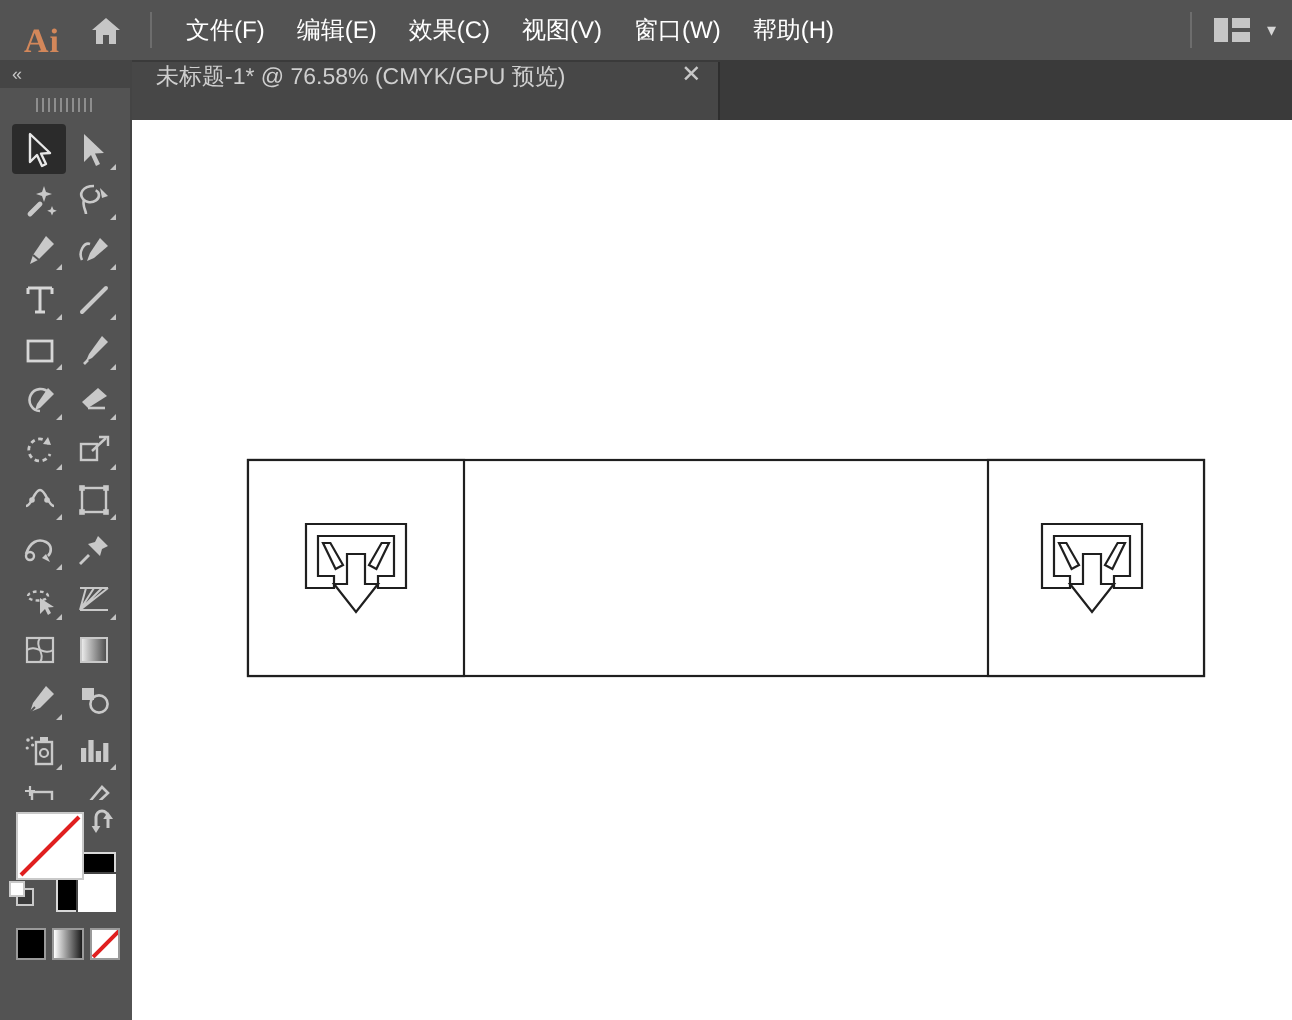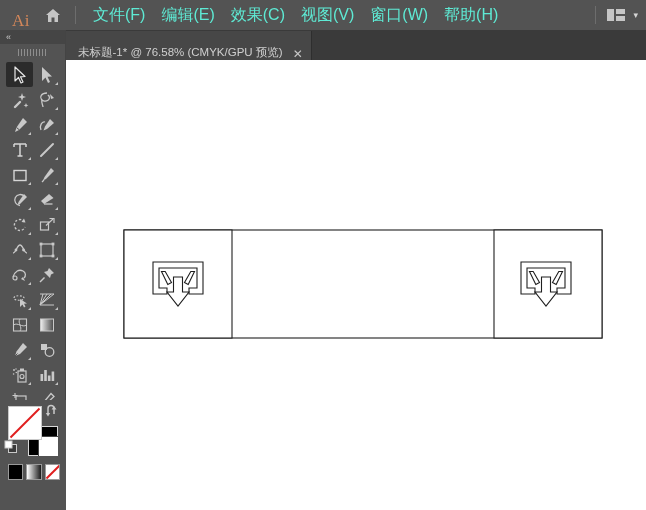--- a/index.html
+++ b/index.html
@@ -11,45 +11,45 @@
   }
   #app{position:relative;width:646px;height:510px;overflow:hidden;background:#535353;}
 
   
   .menubar{
     position:absolute;left:0;top:0;width:646px;height:30px;
     background:#535353;display:flex;align-items:center;
   }
   .ai-logo{
     margin-left:8px;width:26px;height:22px;display:flex;align-items:center;justify-content:center;
-    color:#d3875a;font-size:17px;font-weight:400;letter-spacing:.5px;
+    color:#d3875a;font-size:17px;font-weight:700;letter-spacing:.5px;
     font-family:"Liberation Serif","DejaVu Serif",serif;
     margin-top:12px;
   }
   .home-btn{
     margin-left:6px;width:26px;height:26px;display:flex;align-items:center;justify-content:center;
   }
   .vsep{width:1px;height:18px;background:#6d6d6d;margin:0 9px;}
   .menu-items{display:flex;align-items:center;height:30px;}
   .menu-item{
-    color:#5eead4;font-size:16px;padding:0 8px;height:30px;
+    color:#ffffff;font-size:12px;padding:0 8px;height:30px;
     display:flex;align-items:center;white-space:nowrap;cursor:default;
   }
   .ws-zone{position:absolute;right:6px;top:0;height:30px;display:flex;align-items:center;}
   .ws-icon{display:flex;align-items:center;justify-content:center;width:22px;height:22px;}
   .chev{margin-left:6px;margin-right:2px;color:#d6d6d6;font-size:9px;line-height:1;}
 
   
   .tabbar{
     position:absolute;left:66px;top:30px;width:580px;height:30px;background:#3a3a3a;
     display:flex;align-items:flex-end;
   }
   .doc-tab{
     height:29px;background:#474747;border-right:1px solid #2e2e2e;
-    display:flex;align-items:flex-end;padding:0 8px 0 12px;box-sizing:border-box;
+    display:flex;align-items:flex-start;padding:0 8px 0 12px;box-sizing:border-box;gap:48px;
   }
   .doc-tab-label{color:#cfcfcf;font-size:11.5px;white-space:nowrap;}
   .tab-close{color:#c8c8c8;font-size:12px;margin-left:10px;line-height:1;cursor:default;}
 
   
   .toolpanel{
     position:absolute;left:0;top:30px;width:66px;height:480px;background:#535353;
     border-right:1px solid #444;box-sizing:border-box;
   }
   .tp-head{height:14px;background:#454545;display:flex;align-items:center;justify-content:flex-start;padding-left:6px;}

